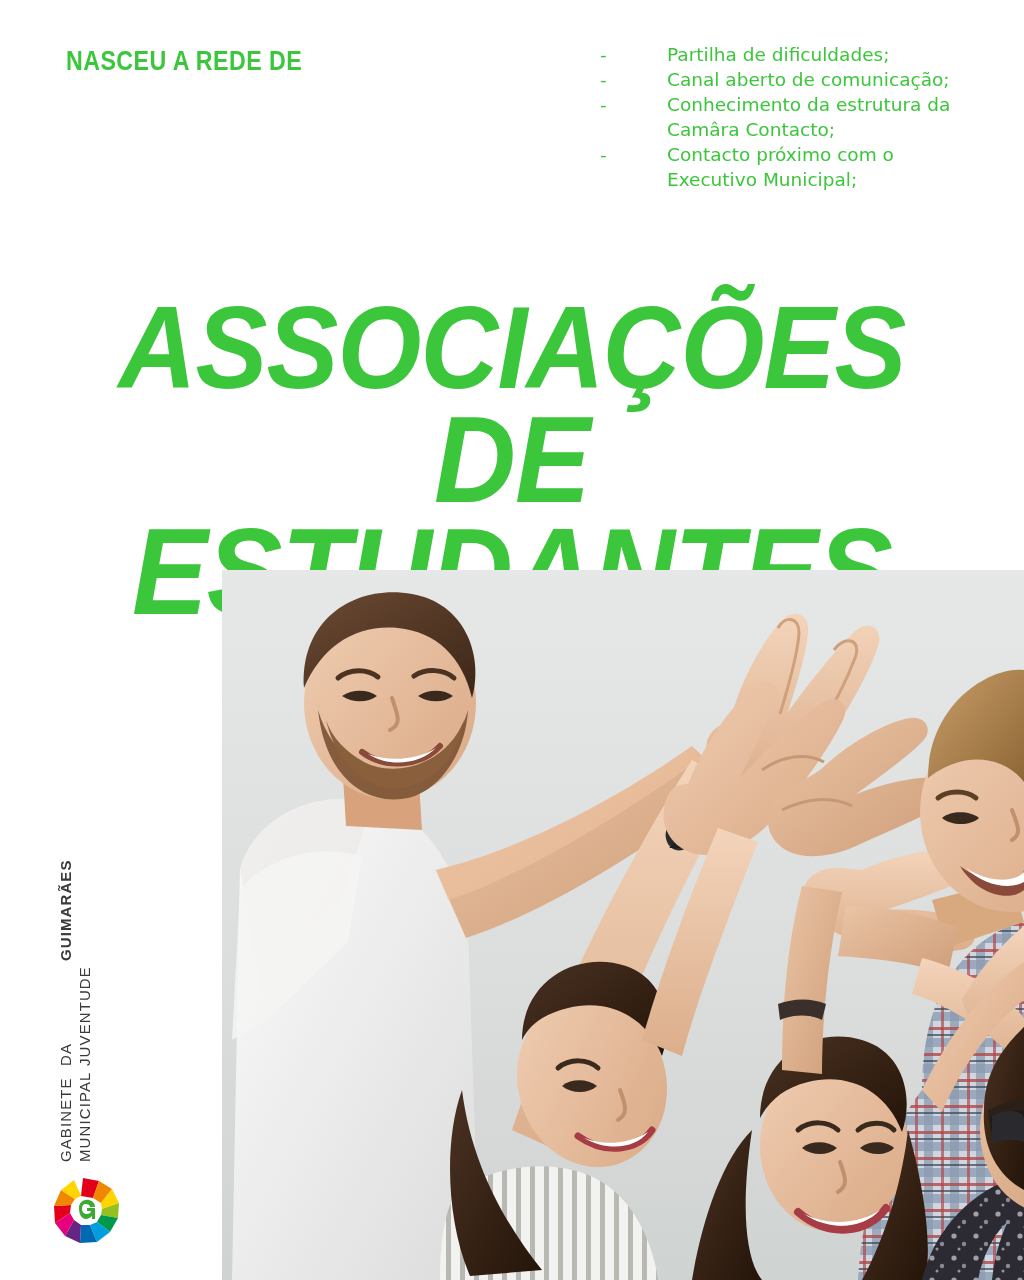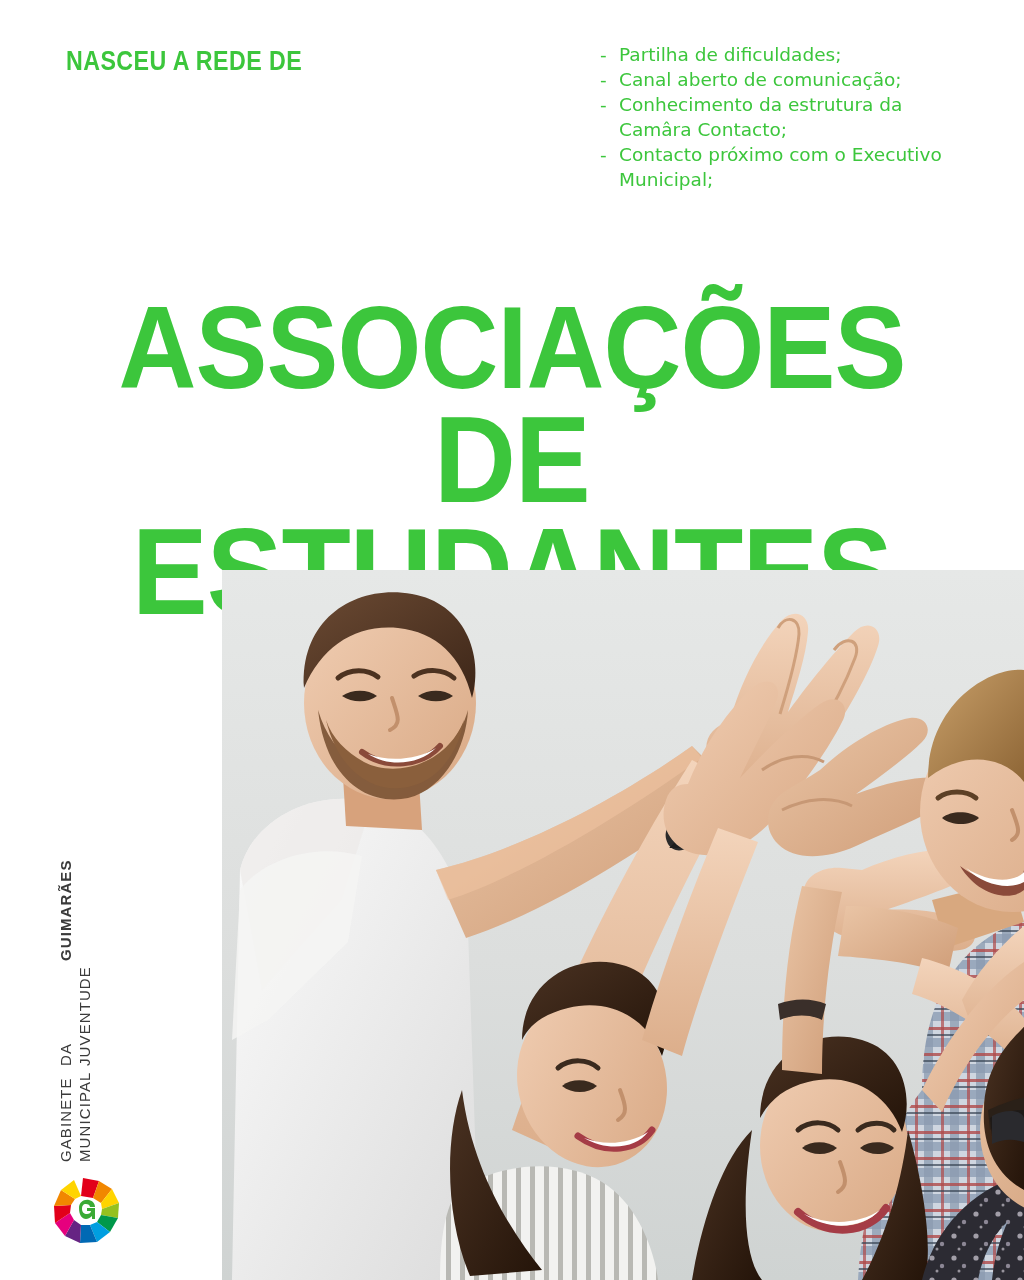--- a/index.html
+++ b/index.html
@@ -53,36 +53,38 @@
     align-items: flex-start;
     margin-bottom: 0px;
   }
   .bullet-dash {
     width: 19px;
     flex: 0 0 19px;
     color: #3cc63c;
   }
   .bullet-text {
     flex: 1 1 auto;
+    margin-left: 48px;
   }
 
   
   .headline {
     position: absolute;
     left: 50%;
     transform: translateX(-50%);
     top: 292px;
     width: 900px;
     text-align: center;
     color: #3cc63c;
     font-family: "Liberation Sans Narrow", "Liberation Sans", sans-serif;
     font-weight: 700;
     font-size: 116px;
     line-height: 112px;
     letter-spacing: -1px;
+    font-style: italic;
   }
   .headline-line {
     display: block;
     transform: scaleX(0.93);
   }
   .headline-line.l2 {
     font-size: 122px;
   }
 
   

